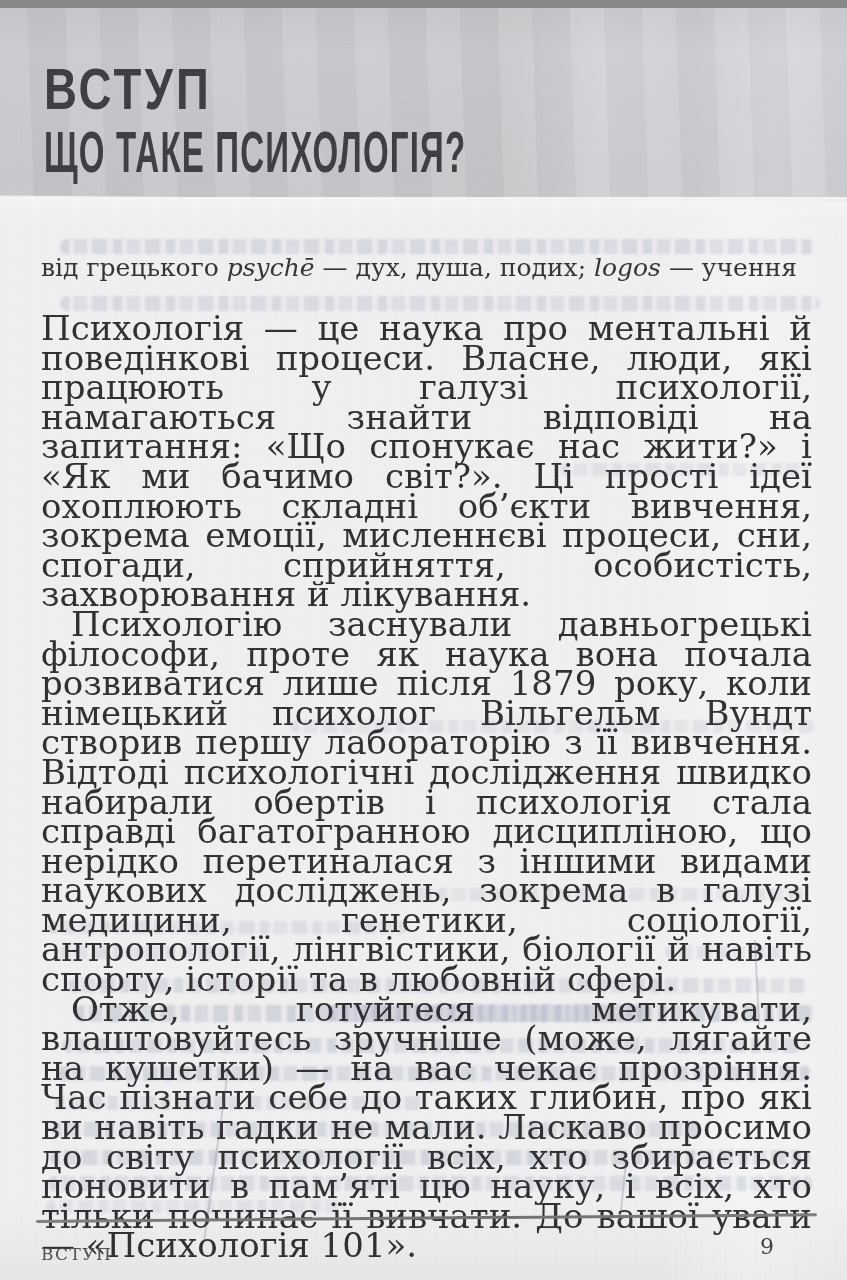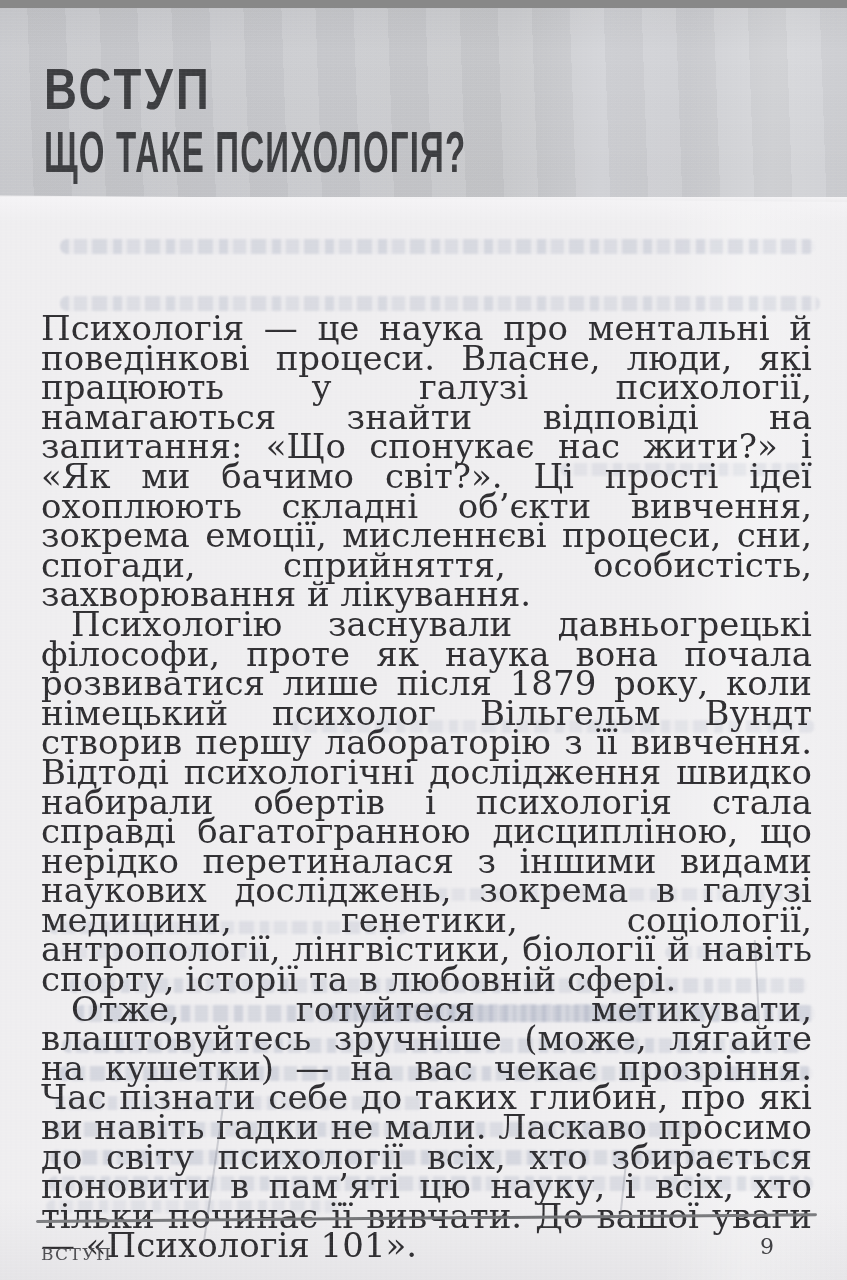--- a/index.html
+++ b/index.html
@@ -106,20 +106,21 @@
       <div class="bleed" style="left: 330px; top: 996px; width: 320px; height: 18px; opacity: 0.42;"></div>
       <div class="bleed" style="left: 62px; top: 1030px; width: 745px; height: 15px; opacity: 0.4;"></div>
       <div class="bleed" style="left: 58px; top: 1058px; width: 755px; height: 15px; opacity: 0.44;"></div>
       <div class="bleed" style="left: 55px; top: 1088px; width: 370px; height: 14px; opacity: 0.32;"></div>
       <div class="bleed" style="left: 52px; top: 1114px; width: 650px; height: 15px; opacity: 0.4;"></div>
       <div class="bleed" style="left: 50px; top: 1142px; width: 760px; height: 15px; opacity: 0.44;"></div>
       <div class="bleed" style="left: 48px; top: 1168px; width: 765px; height: 15px; opacity: 0.36;"></div>
       <div class="bleed" style="left: 46px; top: 1192px; width: 300px; height: 13px; opacity: 0.24;"></div>
     </div>
 
+  <div class="epigraph"><span>від грецького </span><em>psychē</em><span> — дух, душа, подих; </span><em>logos</em><span> — учення</span></div>
 
   <div class="body-text">
     <p class="no-indent">Психологія — це наука про ментальні й поведінкові процеси. Власне, люди, які працюють у галузі психології, намагаються знайти відповіді на запитання: «Що спонукає нас жити?» і «Як ми бачимо світ?». Ці прості ідеї охоплюють складні об’єкти вивчення, зокрема емоції, мисленнєві процеси, сни, спогади, сприйняття, особистість, захворювання й лікування.</p>
     <p>Психологію заснували давньогрецькі філософи, проте як наука вона почала розвиватися лише після 1879 року, коли німецький психолог Вільгельм Вундт створив першу лабораторію з її вивчення. Відтоді психологічні дослідження швидко набирали обертів і психологія стала справді багатогранною дисципліною, що нерідко перетиналася з іншими видами наукових досліджень, зокрема в галузі медицини, генетики, соціології, антропології, лінгвістики, біології й навіть спорту, історії та в любовній сфері.</p>
     <p>Отже, готуйтеся метикувати, влаштовуйтесь зручніше (може, лягайте на кушетки) — на вас чекає прозріння. Час пізнати себе до таких глибин, про які ви навіть гадки не мали. Ласкаво просимо до світу психології всіх, хто збирається поновити в пам’яті цю науку, і всіх, хто тільки починає її вивчати. До вашої уваги — «Психологія 101».</p>
   </div>
 
   <div class="footer-rule"></div>
   <div class="footer-section">ВСТУП</div>
   <div class="page-number">9</div>

